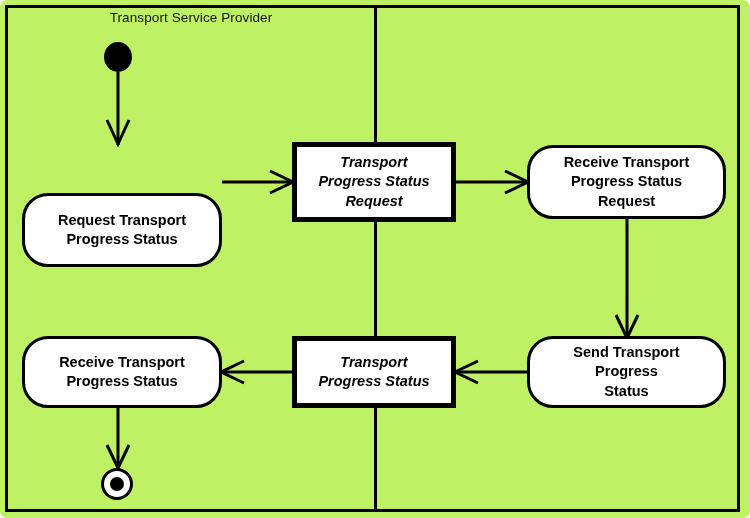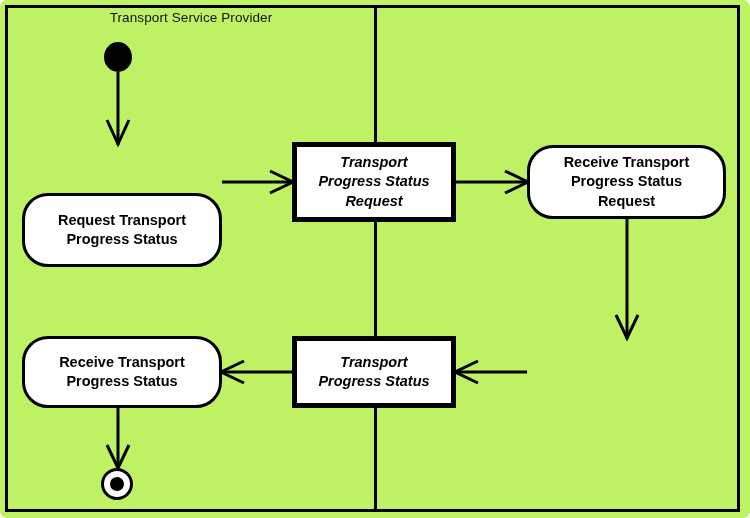--- a/index.html
+++ b/index.html
@@ -177,18 +177,22 @@
   <div class="activity" style="left:22px; top:336px; width:200px; height:72px;">
     <span class="nodetext">Receive Transport
 Progress Status</span>
   </div>
 
   <div class="objectnode" style="left:292px; top:336px; width:164px; height:72px;">
     <span class="nodetext">Transport
 Progress Status</span>
   </div>
 
+  <div class="activity" style="left:527px; top:336px; width:199px; height:72px;">
+    <span class="nodetext">Send Transport Progress
+Status</span>
+  </div>
 
   <div class="final-node" style="left:101px; top:468px;">
     <span class="final-core"></span>
   </div>
 
 </div>
 
 </body></html>

